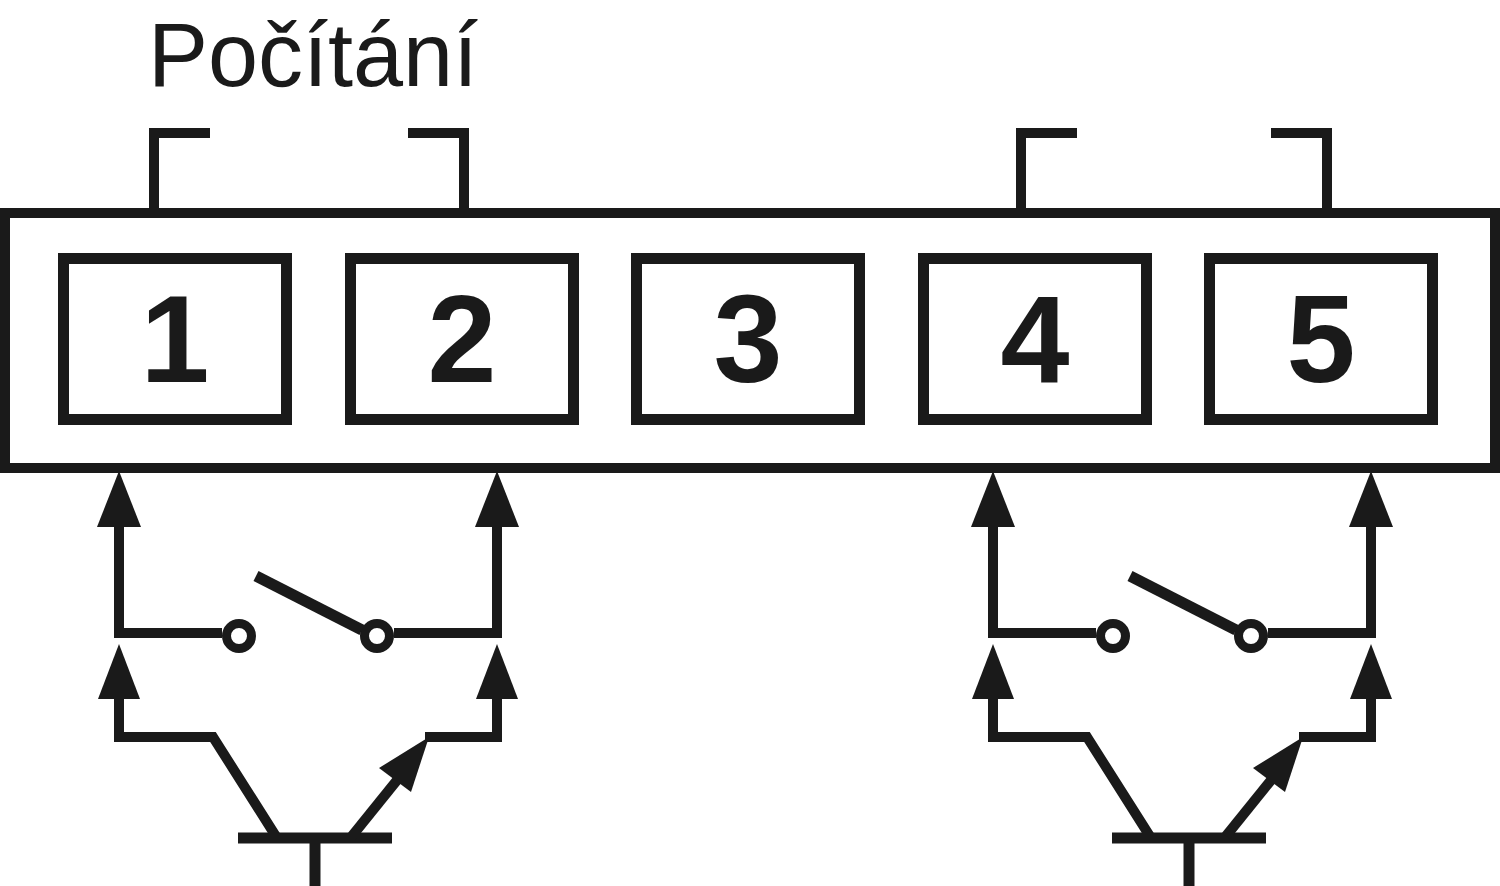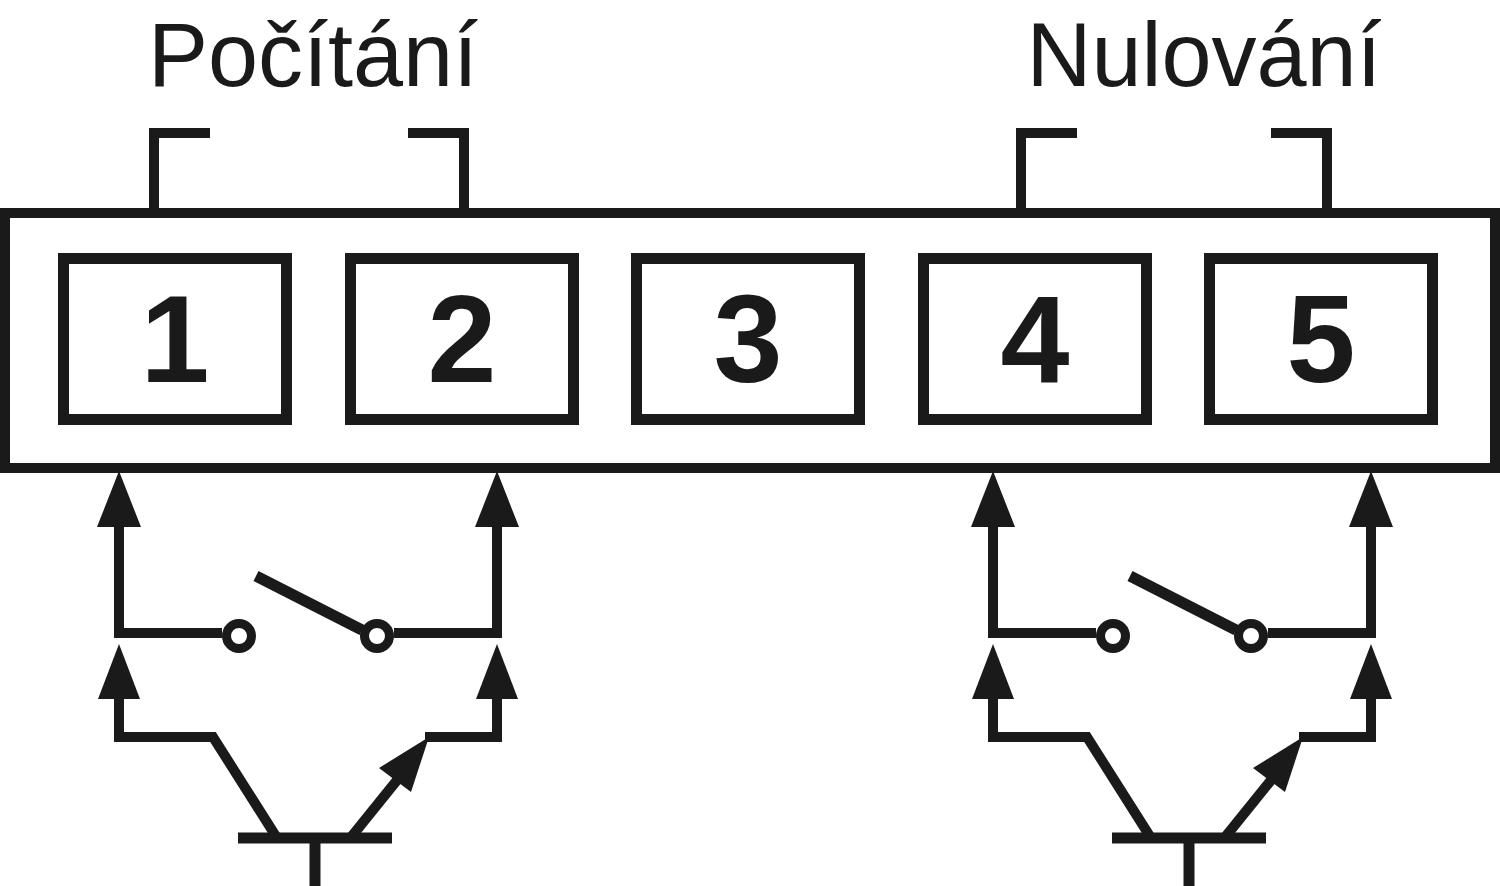--- a/index.html
+++ b/index.html
@@ -47,21 +47,20 @@
   svg .thick{stroke-width:11;}
   svg .head{fill:var(--ink,#1a1a1a);stroke:none;}
   svg .contact{fill:var(--bg,#ffffff);stroke:var(--ink,#1a1a1a);stroke-width:9;}
 </style>
 </head>
 <body>
 
 <div class="stage">
 
   <div class="label" id="lbl-counting">Počítání</div>
-  <div class="label" id="lbl-reset">Nulování</div>
 
   <div class="brk l" id="brk-c-l"></div>
   <div class="brk r" id="brk-c-r"></div>
   <div class="brk l" id="brk-r-l"></div>
   <div class="brk r" id="brk-r-r"></div>
 
   <div class="strip"></div>
 
   <div class="term" id="term-1">
     <span>1</span>

